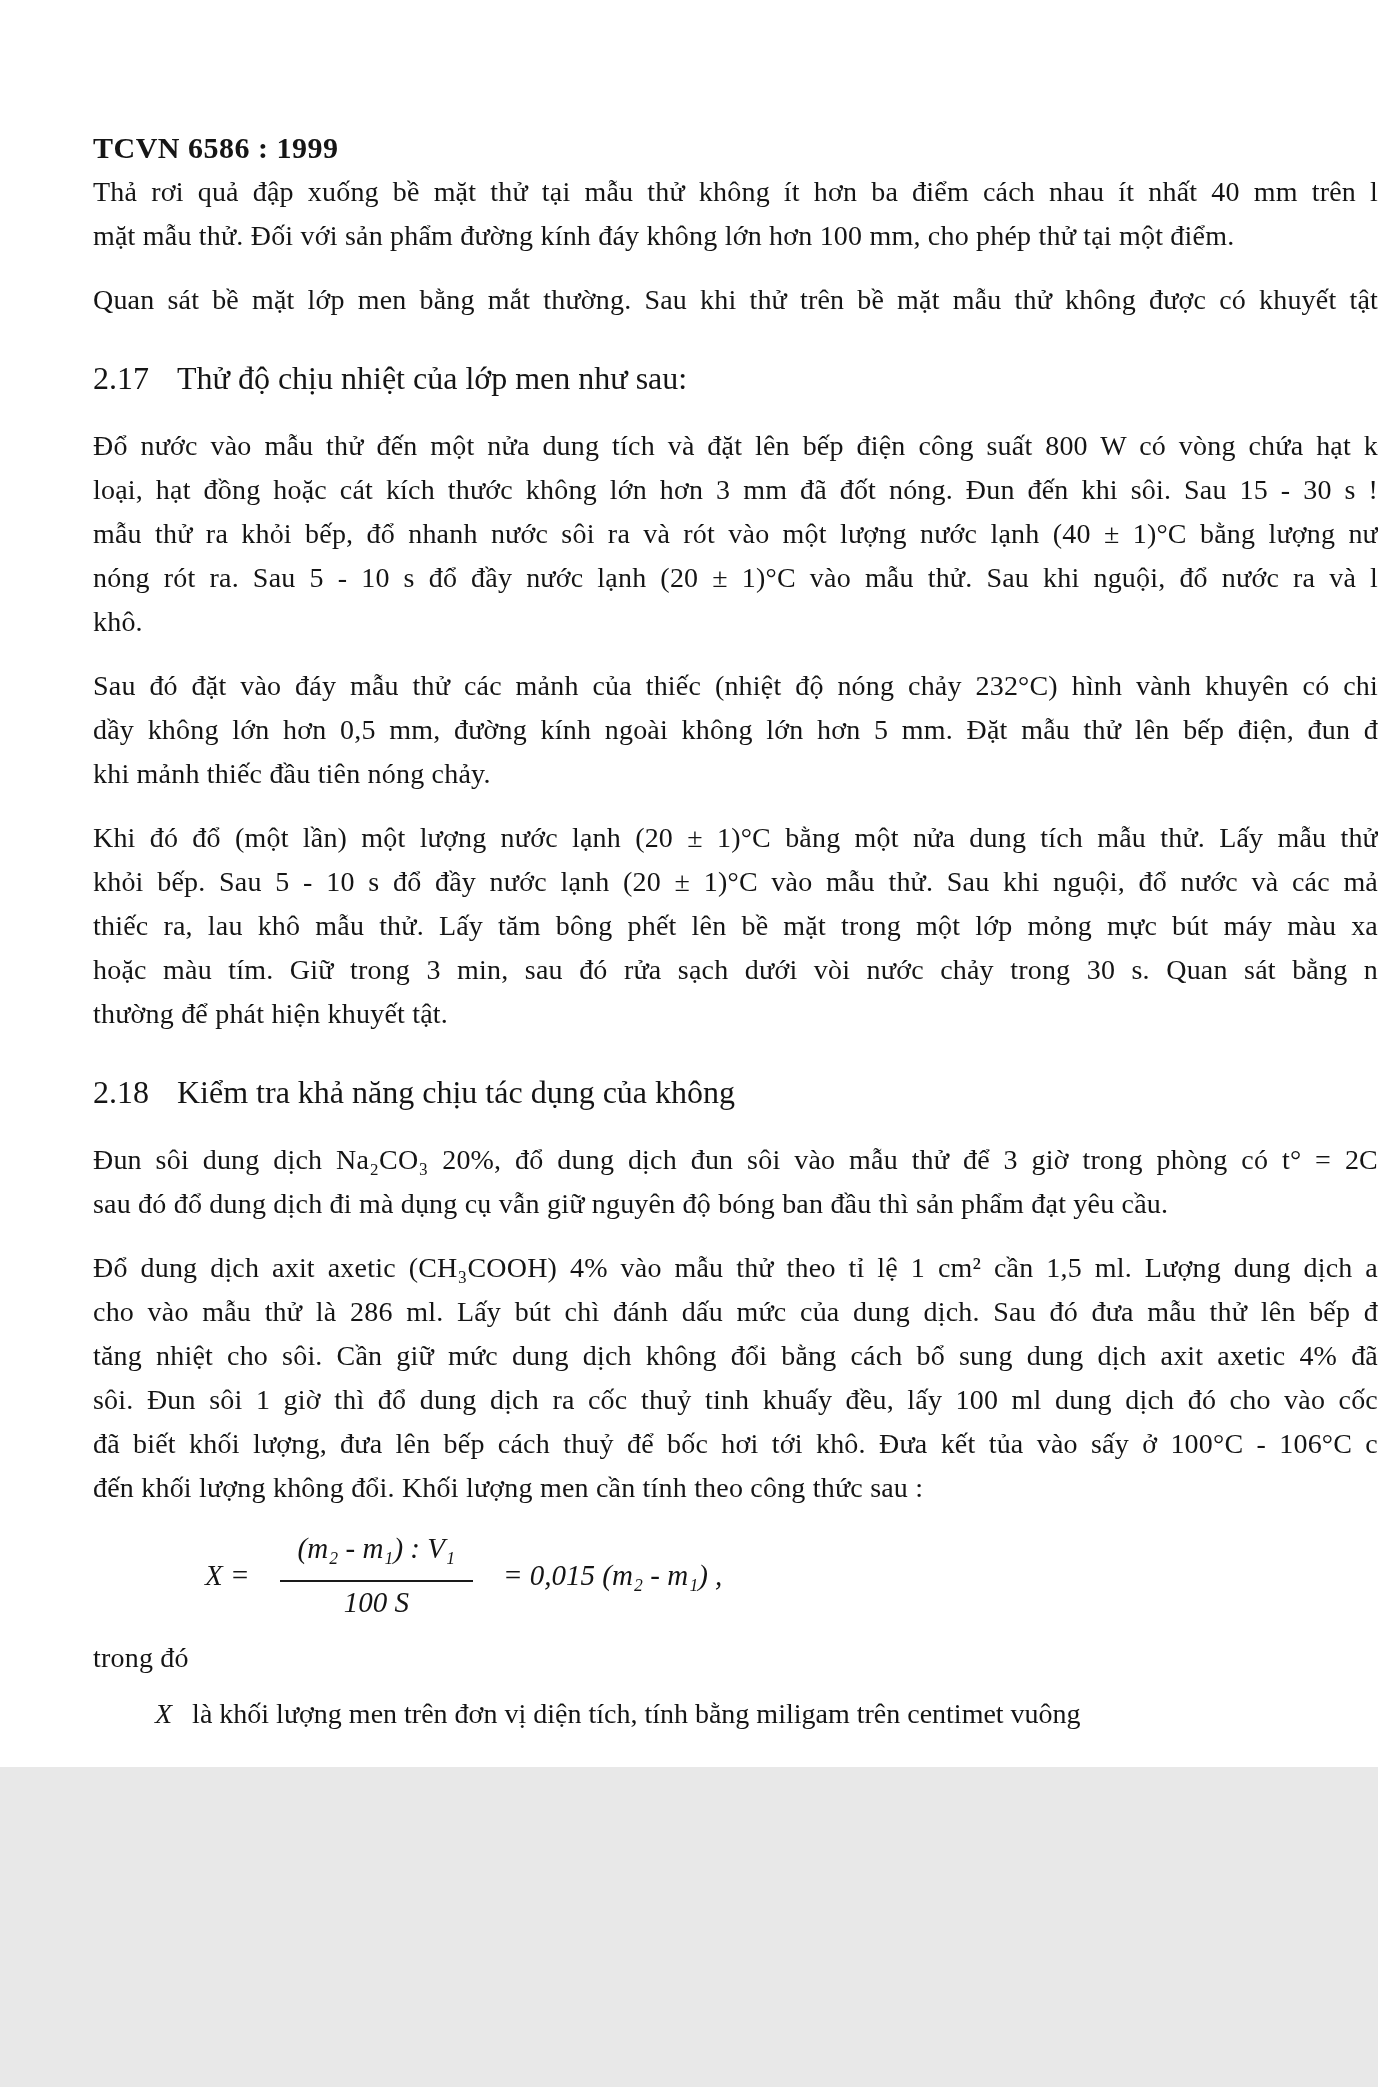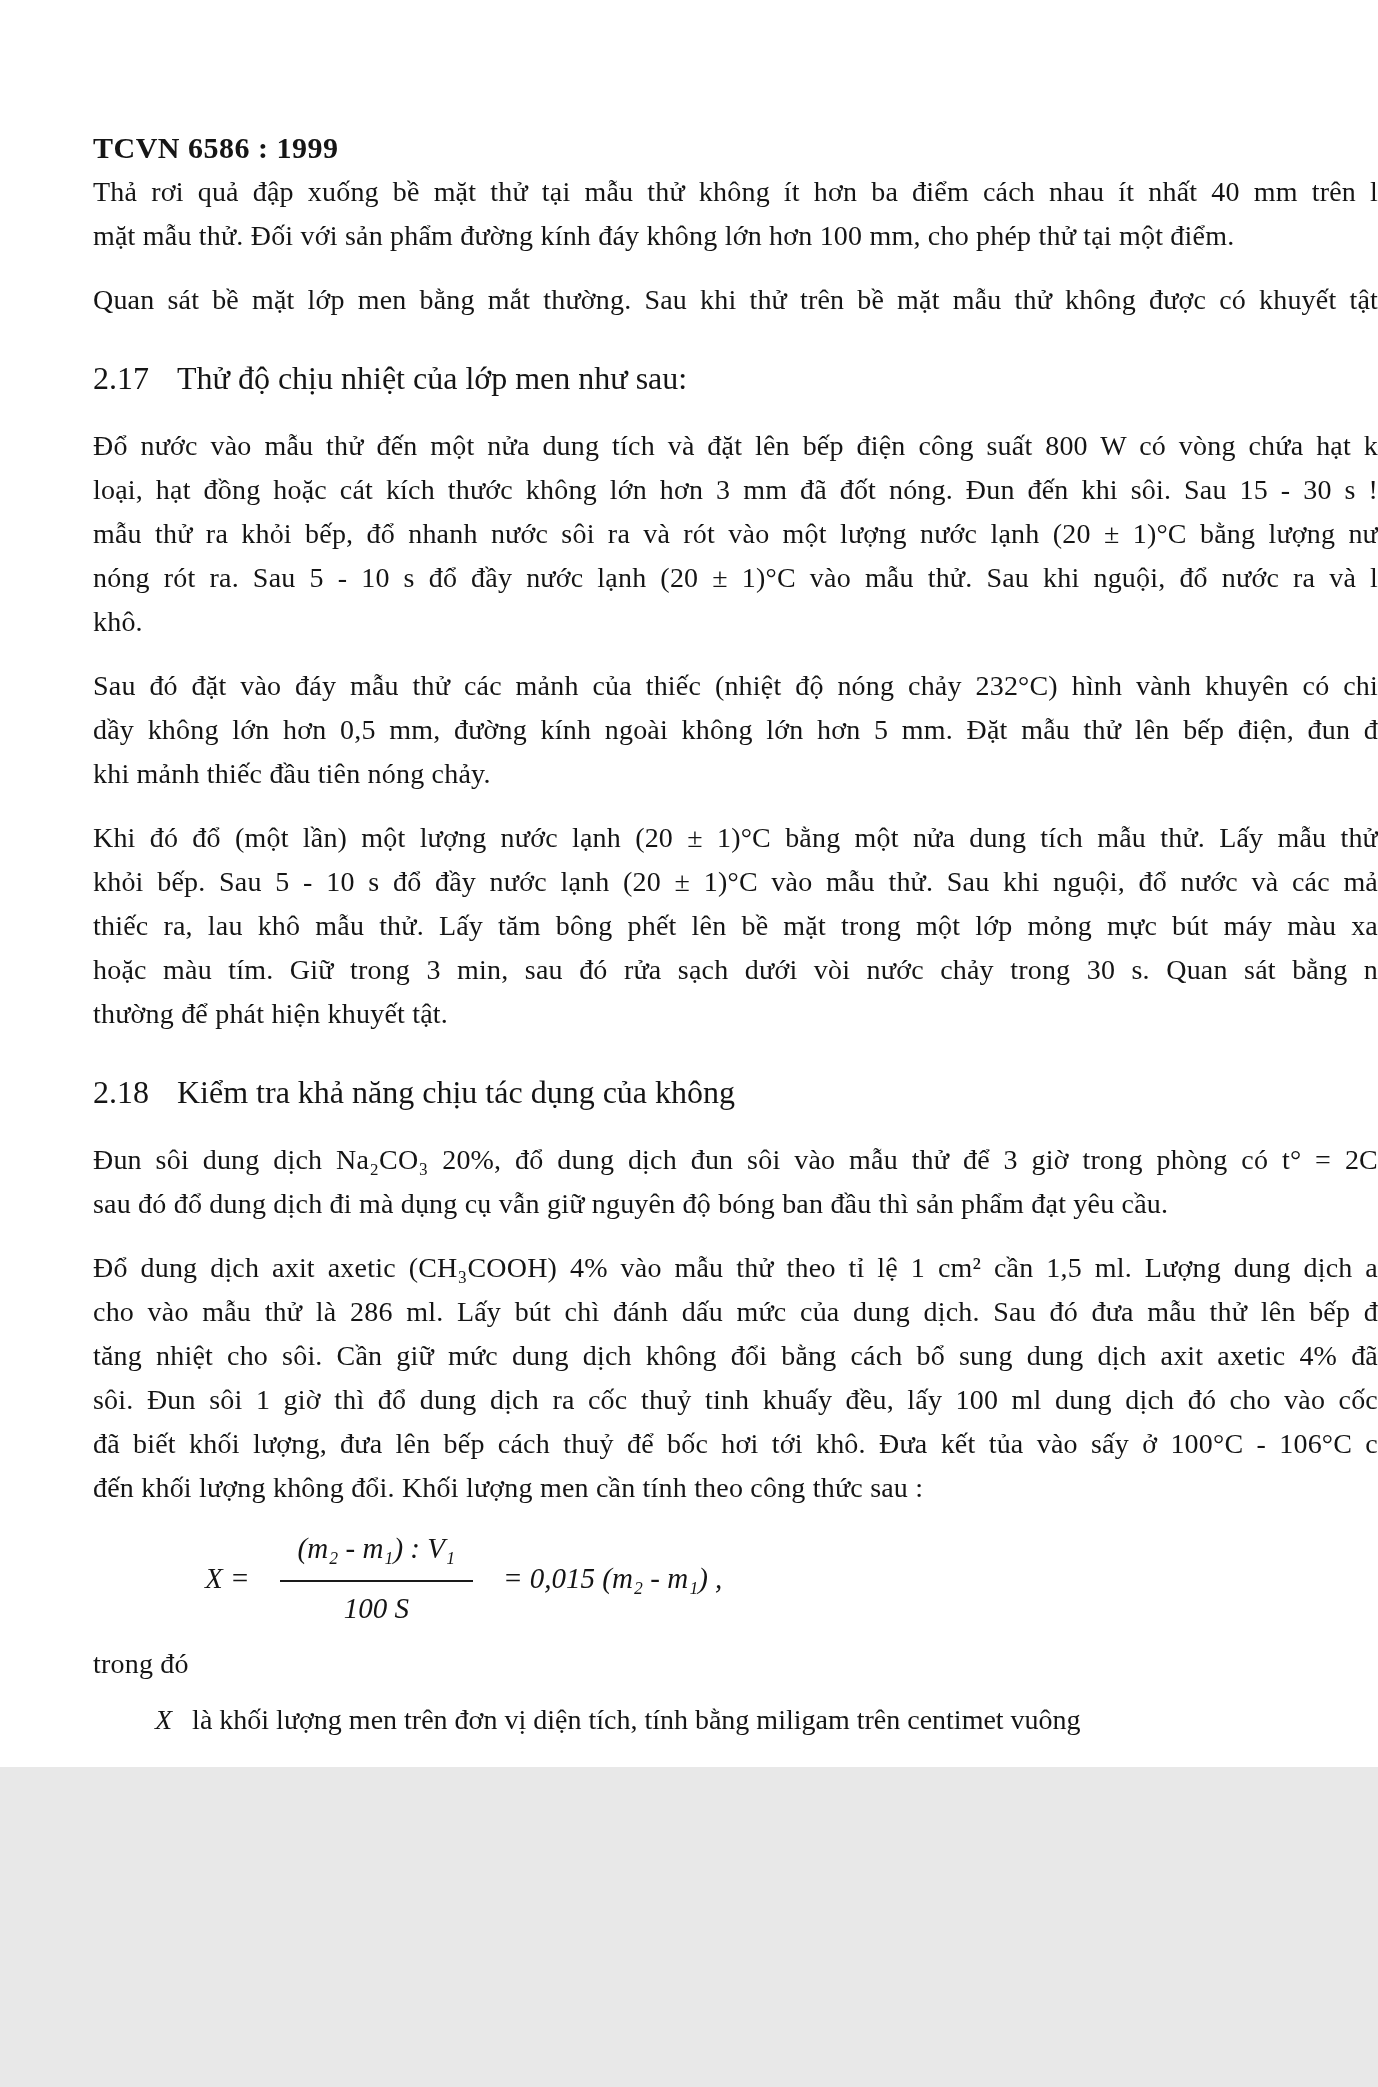--- a/index.html
+++ b/index.html
@@ -48,21 +48,21 @@
     margin: 16px 0 0 112px;
     font-size: 29px;
     font-style: italic;
   }
   .fraction { display: inline-flex; flex-direction: column; align-items: center; }
   .f-num {
     padding: 0 18px 14px 18px;
     border-bottom: 2px solid #1a1a1a;
     line-height: 36px;
   }
-  .f-den { padding-top: 8px; line-height: 36px; }
+  .f-den { padding-top: 2px; line-height: 36px; }
   .note-intro { margin-top: 16px; }
   .x-def {
     display: flex;
     gap: 20px;
     margin: 12px 0 0 62px;
     font-size: 28px;
     line-height: 44px;
   }
   .x-def .sym { font-style: italic; }
   .page-number {
@@ -89,21 +89,21 @@
     </div>
 
     <div class="heading">
       <span class="num">2.17</span>
       <span class="title">Thử độ chịu nhiệt của lớp men như sau:</span>
     </div>
 
     <div class="para">
       <div class="line j">Đổ nước vào mẫu thử đến một nửa dung tích và đặt lên bếp điện công suất 800 W có vòng chứa hạt k</div>
       <div class="line j">loại, hạt đồng hoặc cát kích thước không lớn hơn 3 mm đã đốt nóng. Đun đến khi sôi. Sau 15 - 30 s !</div>
-      <div class="line j">mẫu thử ra khỏi bếp, đổ nhanh nước sôi ra và rót vào một lượng nước lạnh (20 ± 1)°C bằng lượng nư</div>
+      <div class="line j">mẫu thử ra khỏi bếp, đổ nhanh nước sôi ra và rót vào một lượng nước lạnh (40 ± 1)°C bằng lượng nư</div>
       <div class="line j">nóng rót ra. Sau 5 - 10 s đổ đầy nước lạnh (20 ± 1)°C vào mẫu thử. Sau khi nguội, đổ nước ra và l</div>
       <div class="line">khô.</div>
     </div>
 
     <div class="para">
       <div class="line j">Sau đó đặt vào đáy mẫu thử các mảnh của thiếc (nhiệt độ nóng chảy 232°C) hình vành khuyên có chi</div>
       <div class="line j">dầy không lớn hơn 0,5 mm, đường kính ngoài không lớn hơn 5 mm. Đặt mẫu thử lên bếp điện, đun đ</div>
       <div class="line">khi mảnh thiếc đầu tiên nóng chảy.</div>
     </div>
 

